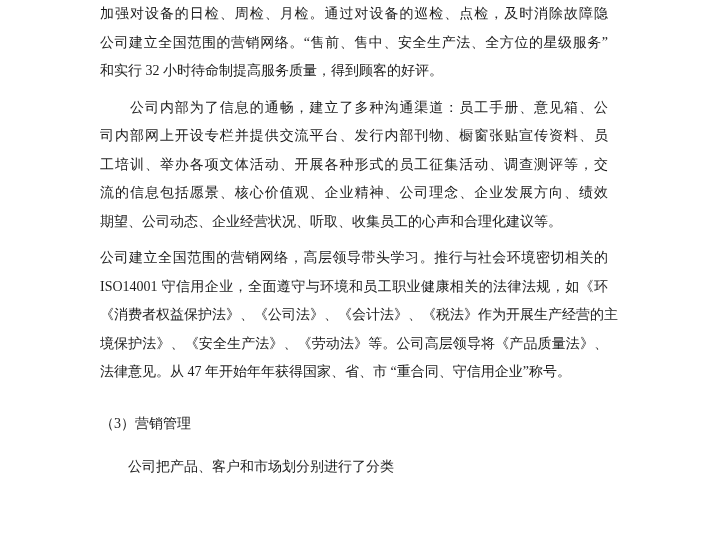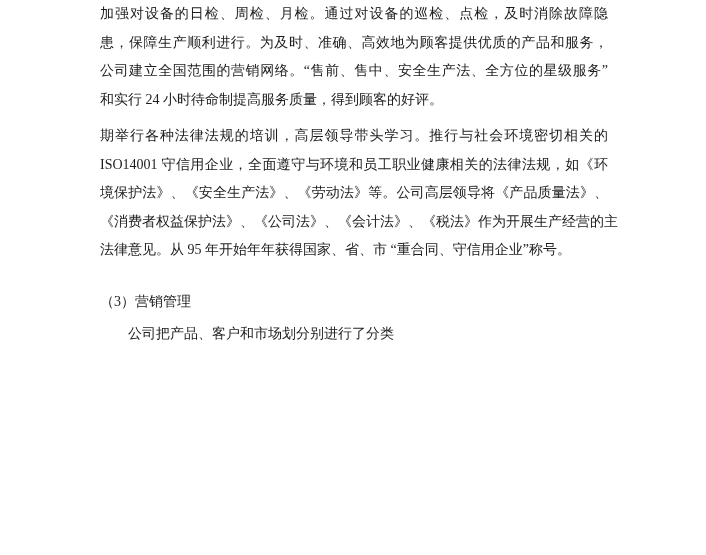--- a/index.html
+++ b/index.html
@@ -34,46 +34,52 @@
   .line {
     text-align: justify;
     text-align-last: justify;
     white-space: nowrap;
     overflow: visible;
   }
   .line.last {
     text-align-last: left;
   }
   .section-heading {
-    margin: 23px 0 4px 0;
+    margin: 23px 0 15px 0;
   }
   .closing {
     margin: 0;
   }
 </style>
 </head>
 <body>
 
 <div class="page">
   <div class="text-block">
 
     <div class="paragraph">
       <div class="line">加强对设备的日检、周检、月检。通过对设备的巡检、点检，及时消除故障隐</div>
-      <div class="line">患，保障生产顺利进行。为及时、准确、高效地为顾客提供优质的产品和服务，</div>
       <div class="line">公司建立全国范围的营销网络。“售前、售中、安全生产法、全方位的星级服务”</div>
-      <div class="line last">和实行 24 小时待命制提高服务质量，得到顾客的好评。</div>
+      <div class="line last">和实行 32 小时待命制提高服务质量，得到顾客的好评。</div>
     </div>
 
+    <div class="paragraph">
+      <div class="line">　　公司内部为了信息的通畅，建立了多种沟通渠道：员工手册、意见箱、公</div>
+      <div class="line">司内部网上开设专栏并提供交流平台、发行内部刊物、橱窗张贴宣传资料、员</div>
+      <div class="line">工培训、举办各项文体活动、开展各种形式的员工征集活动、调查测评等，交</div>
+      <div class="line">流的信息包括愿景、核心价值观、企业精神、公司理念、企业发展方向、绩效</div>
+      <div class="line last">期望、公司动态、企业经营状况、听取、收集员工的心声和合理化建议等。</div>
+    </div>
 
     <div class="paragraph">
-      <div class="line">期举行各种法律法规的培训，高层领导带头学习。推行与社会环境密切相关的</div>
+      <div class="line">公司建立全国范围的营销网络，高层领导带头学习。推行与社会环境密切相关的</div>
       <div class="line">ISO14001 守信用企业，全面遵守与环境和员工职业健康相关的法律法规，如《环</div>
+      <div class="line">《消费者权益保护法》、《公司法》、《会计法》、《税法》作为开展生产经营的主</div>
       <div class="line">境保护法》、《安全生产法》、《劳动法》等。公司高层领导将《产品质量法》、</div>
-      <div class="line">《消费者权益保护法》、《公司法》、《会计法》、《税法》作为开展生产经营的主</div>
-      <div class="line last">法律意见。从 95 年开始年年获得国家、省、市 “重合同、守信用企业”称号。</div>
+      <div class="line last">法律意见。从 47 年开始年年获得国家、省、市 “重合同、守信用企业”称号。</div>
     </div>
 
     <div class="paragraph section-heading">
       <div class="line last">（3）营销管理</div>
     </div>
 
     <div class="paragraph closing">
       <div class="line last">　　公司把产品、客户和市场划分别进行了分类</div>
     </div>
 

